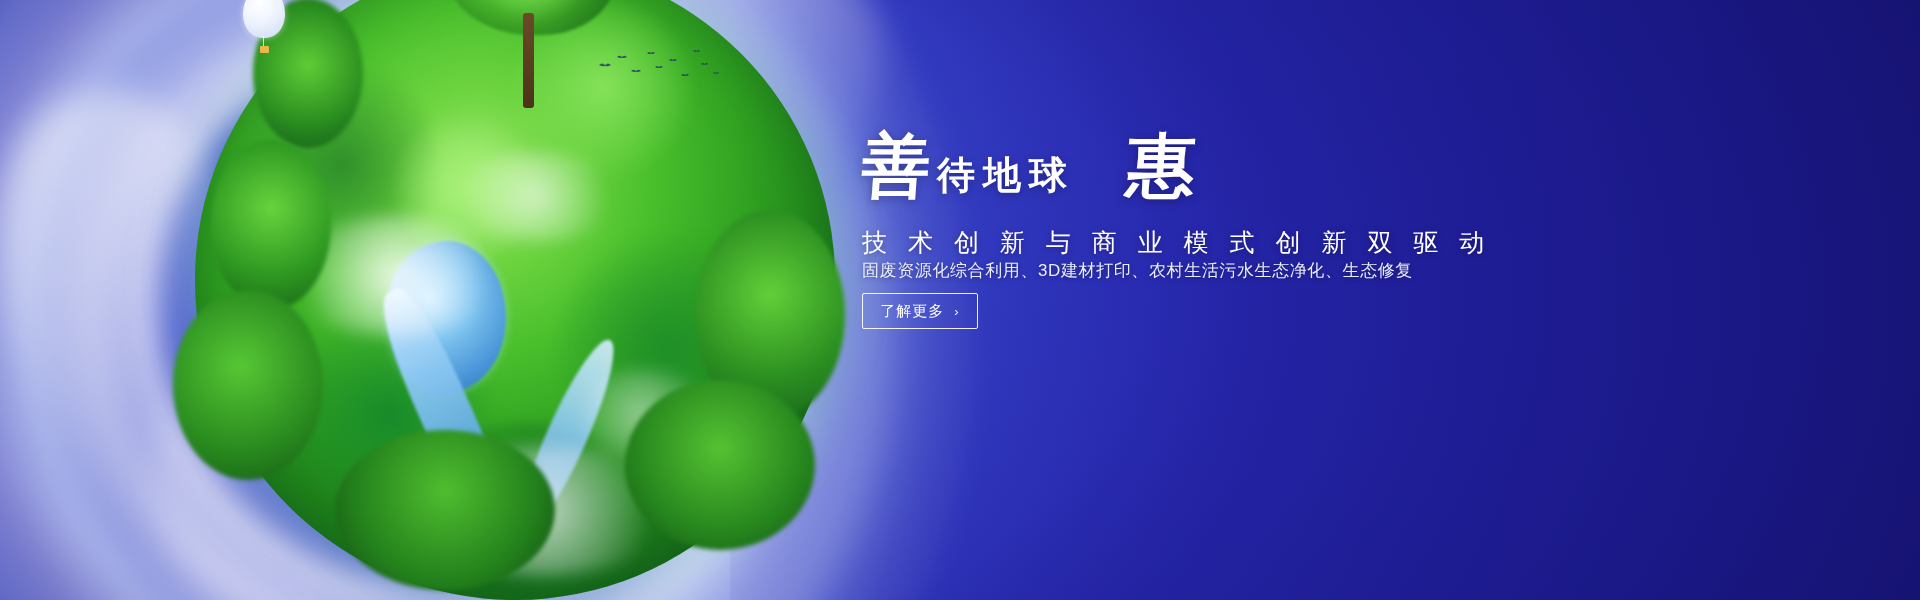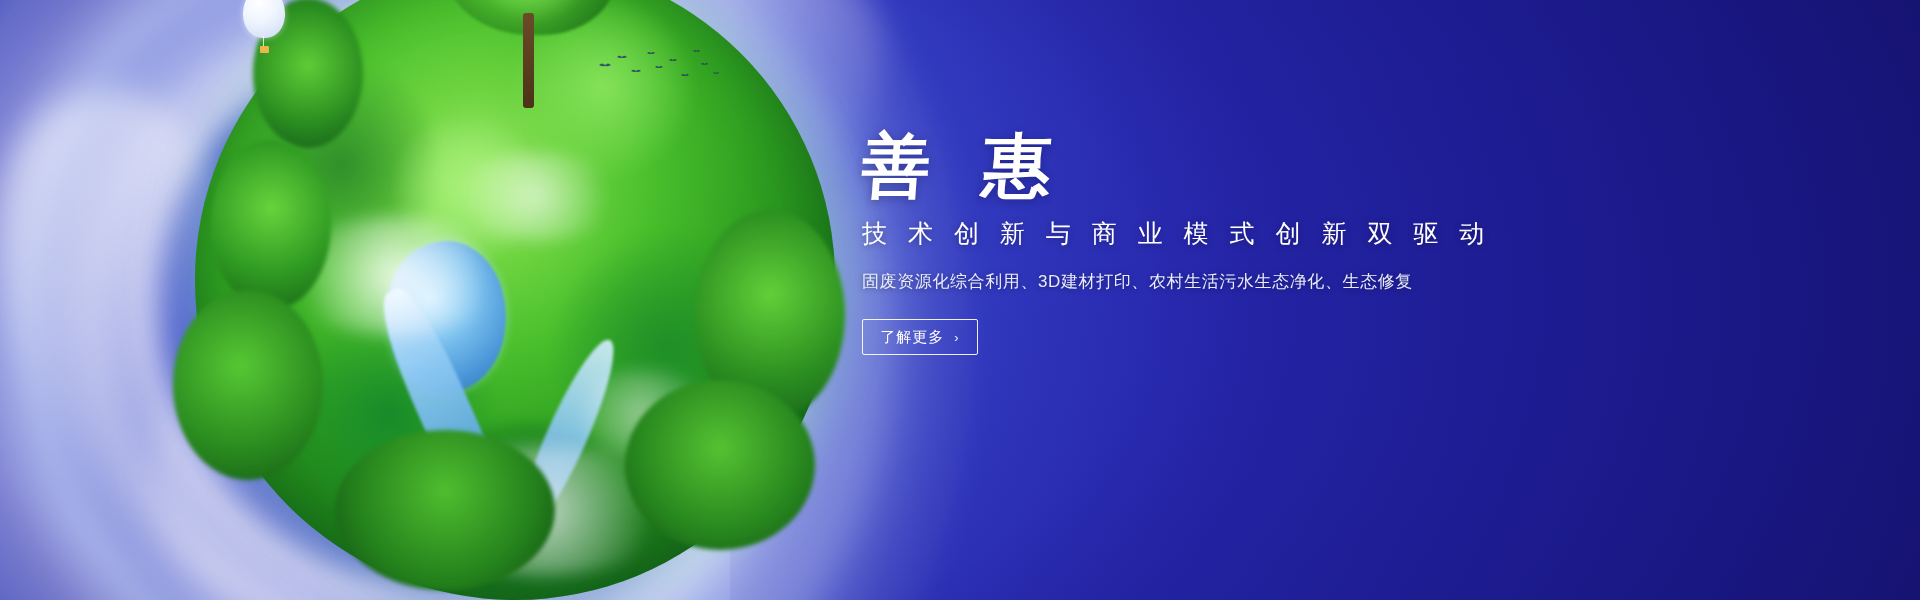--- a/index.html
+++ b/index.html
@@ -277,37 +277,36 @@
     font-family: "Liberation Serif", "DejaVu Serif", serif;
     font-size: 38px;
     font-weight: 700;
     letter-spacing: 8px;
     padding-bottom: 6px;
     text-shadow: 0 2px 8px rgba(0,0,20,0.30);
   }
   .hl-gap { width: 40px; }
 
   .subtitle {
-    margin-top: 17px;
+    margin-top: 26px;
     color: #ffffff;
     font-size: 25px;
     letter-spacing: 7px;
     white-space: nowrap;
     text-shadow: 0 1px 6px rgba(0,0,30,0.35);
   }
   .desc {
-    margin-top: 20px;
     color: #e9ecfb;
     font-size: 17px;
     letter-spacing: 0.6px;
     white-space: nowrap;
     text-shadow: 0 1px 5px rgba(0,0,30,0.4);
   }
   .cta {
-    margin-top: 26px;
+    margin-top: 11px;
     display: inline-flex;
     align-items: center;
     justify-content: center;
     gap: 10px;
     width: 116px;
     height: 36px;
     border: 1px solid rgba(255,255,255,0.92);
     border-radius: 2px;
     background: transparent;
     color: #ffffff;
@@ -387,20 +386,21 @@
       </g>
     </svg>
   </div>
 
   <div class="bg-vignette"></div>
 
   <div class="content">
 
     <div class="headline">
       <span class="hl-big">善</span>
+      <span class="hl-small">待地球</span>
       <span class="hl-gap"></span>
       <span class="hl-big">惠</span>
     </div>
 
     <div class="subtitle">技 术 创 新 与 商 业 模 式 创 新 双 驱 动</div>
 
     <div class="desc">固废资源化综合利用、3D建材打印、农村生活污水生态净化、生态修复</div>
 
     <button class="cta">
       <span>了解更多</span>

